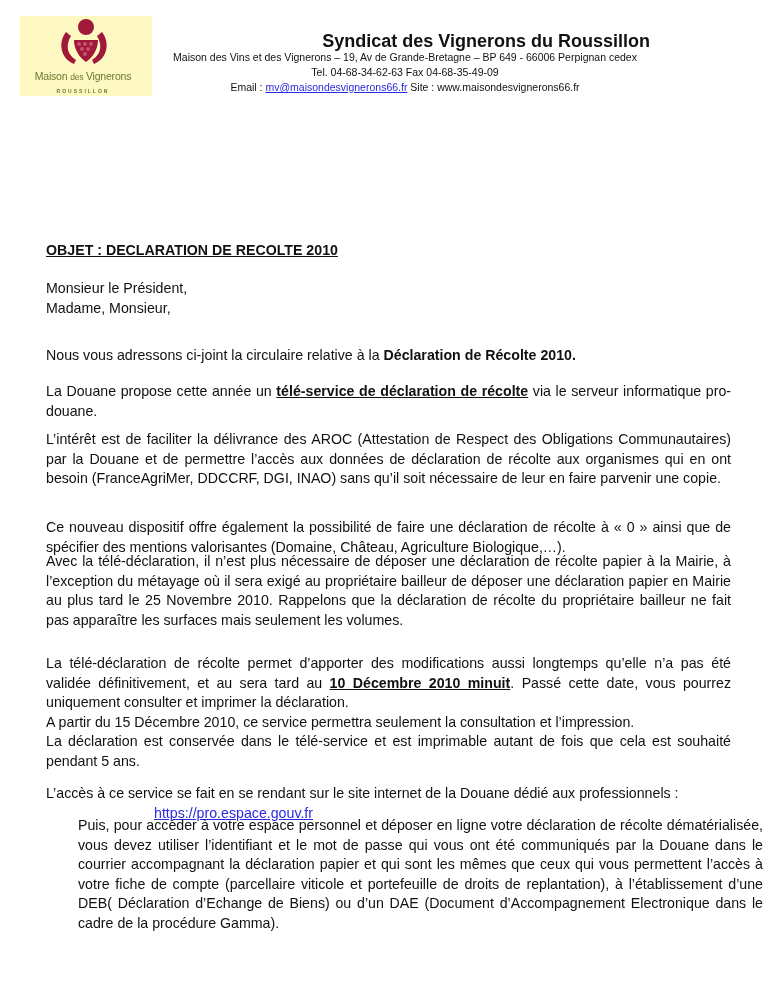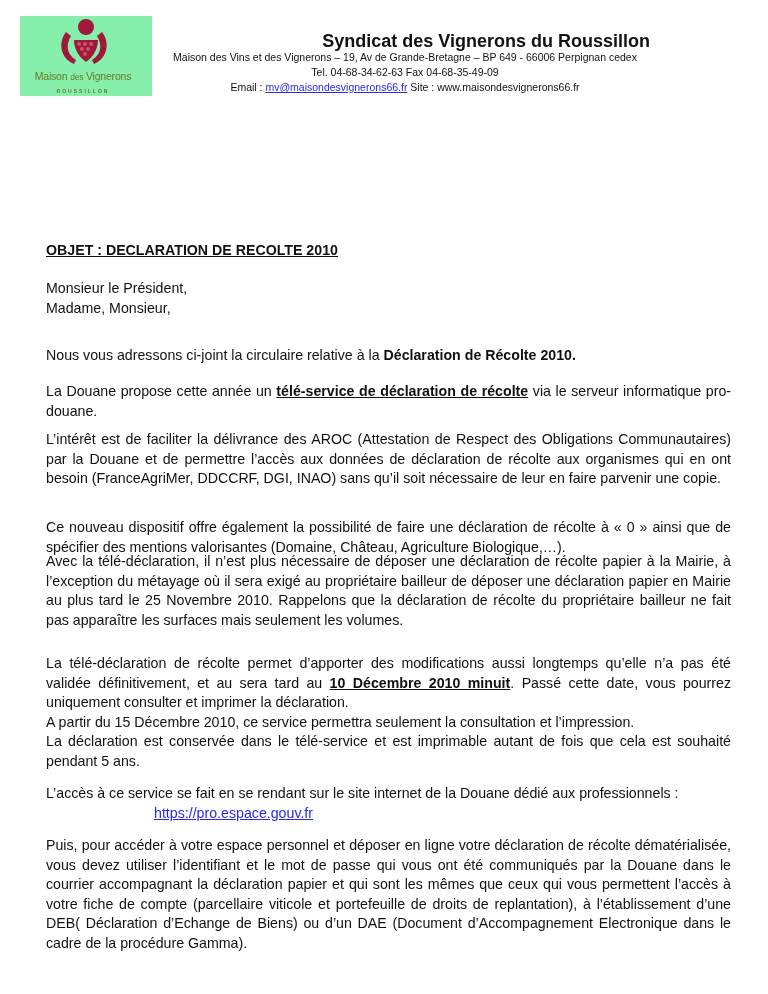--- a/index.html
+++ b/index.html
@@ -21,21 +21,21 @@
       width: 768px;
       height: 994px;
     }
     
     .logo {
       position: absolute;
       left: 20px;
       top: 16px;
       width: 132px;
       height: 80px;
-      background: #86efac;
+      background: #fef9c3;
     }
     .logo svg { position: absolute; left: 36px; top: 2px; }
     .logo-text {
       position: absolute;
       left: 0; top: 54px;
       width: 126px;
       text-align: center;
       color: #6b7a2a;
       font-size: 10.5px;
       letter-spacing: -0.2px;
@@ -98,21 +98,21 @@
     }
     .salutation { top: 279px; text-align: left; }
     .p1 { top: 346px; text-align: left; }
     .p2 { top: 382px; }
     .p3 { top: 430px; }
     .p4 { top: 518px; }
     .p5 { top: 552px; }
     .p6 { top: 654px; }
     .p7 { top: 784px; text-align: left; }
     .p7 .url-line { padding-left: 108px; }
-    .p8 { top: 836px; }
+    .p8 { top: 816px; margin-left: 32px; }
     .body-text b { font-weight: bold; }
     .u { text-decoration: underline; }
     a.link { color: #2a2ae0; text-decoration: underline; }
     .line { display: block; }
   </style>
 </head>
 <body>
 
 <div class="page">
 

